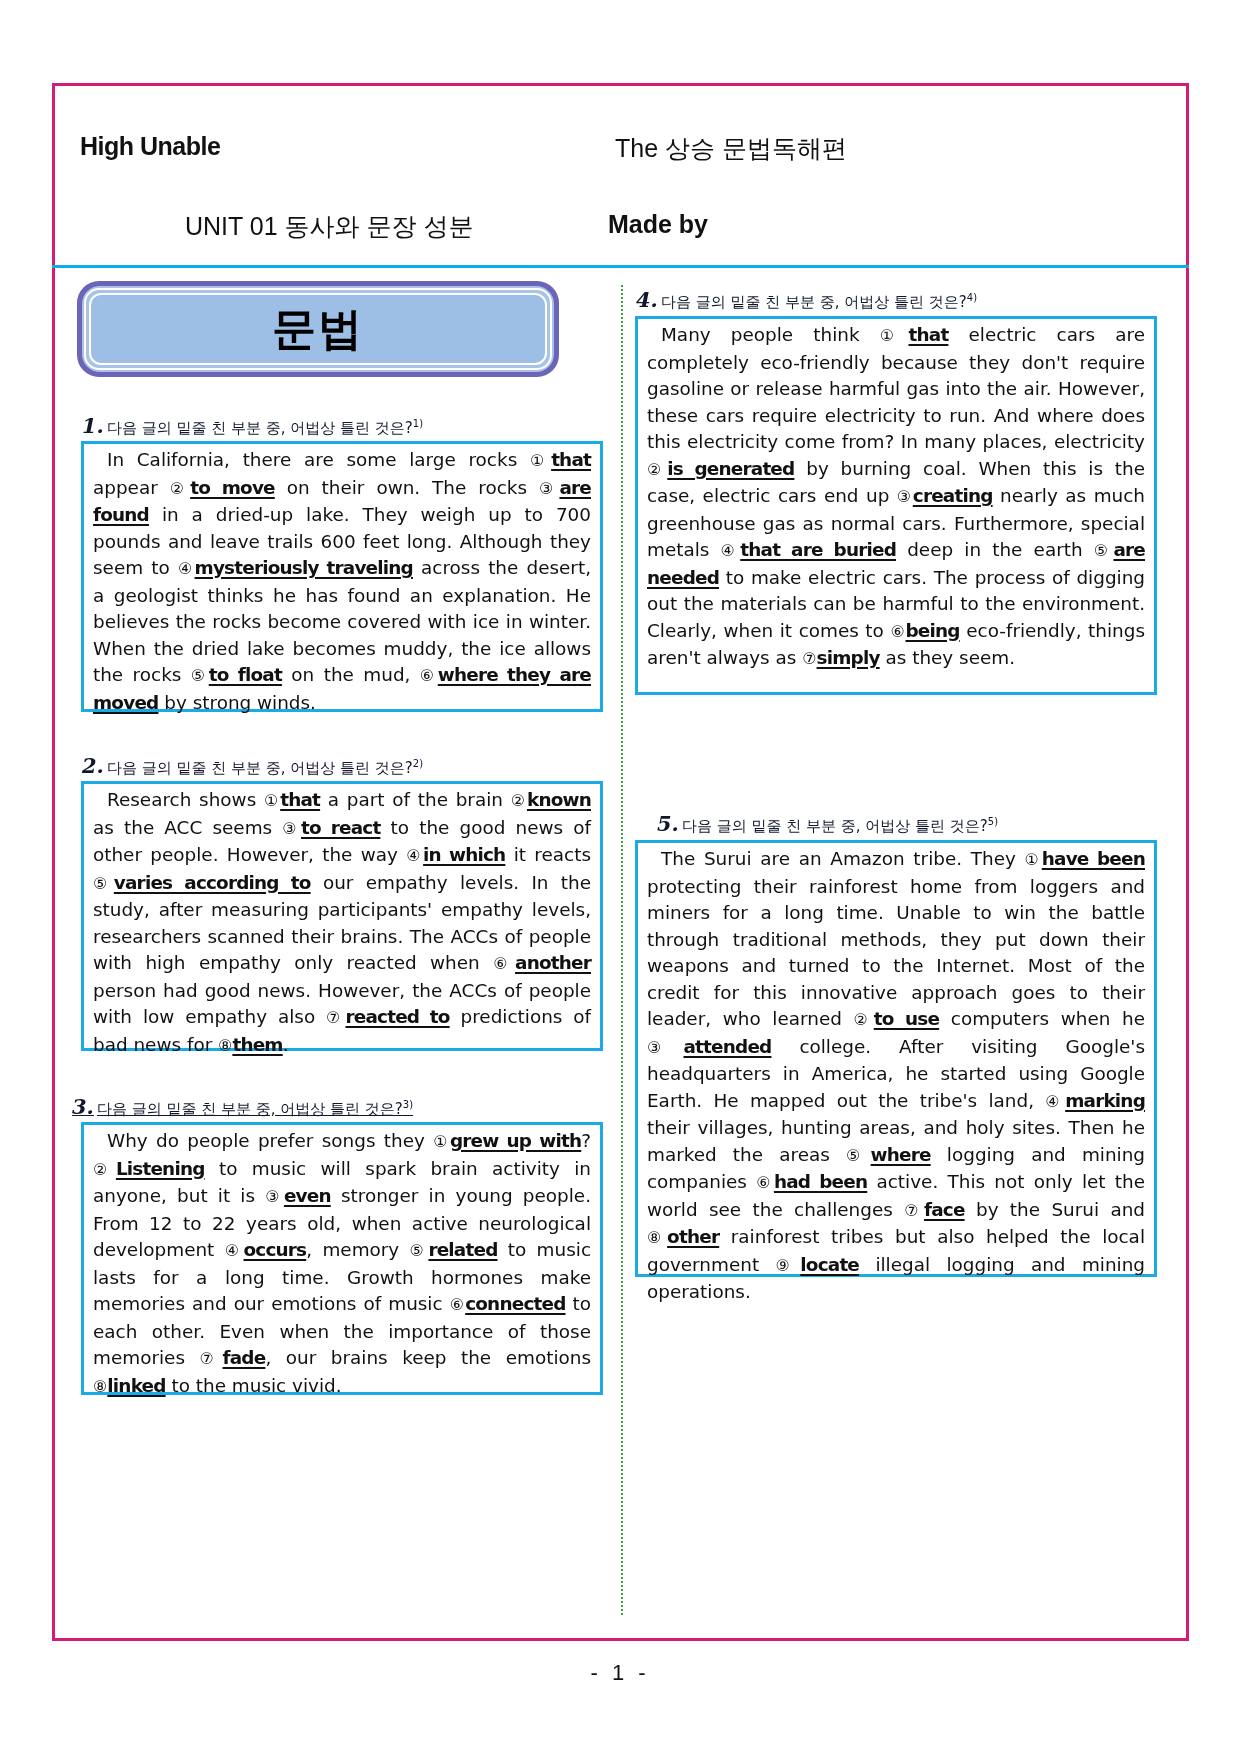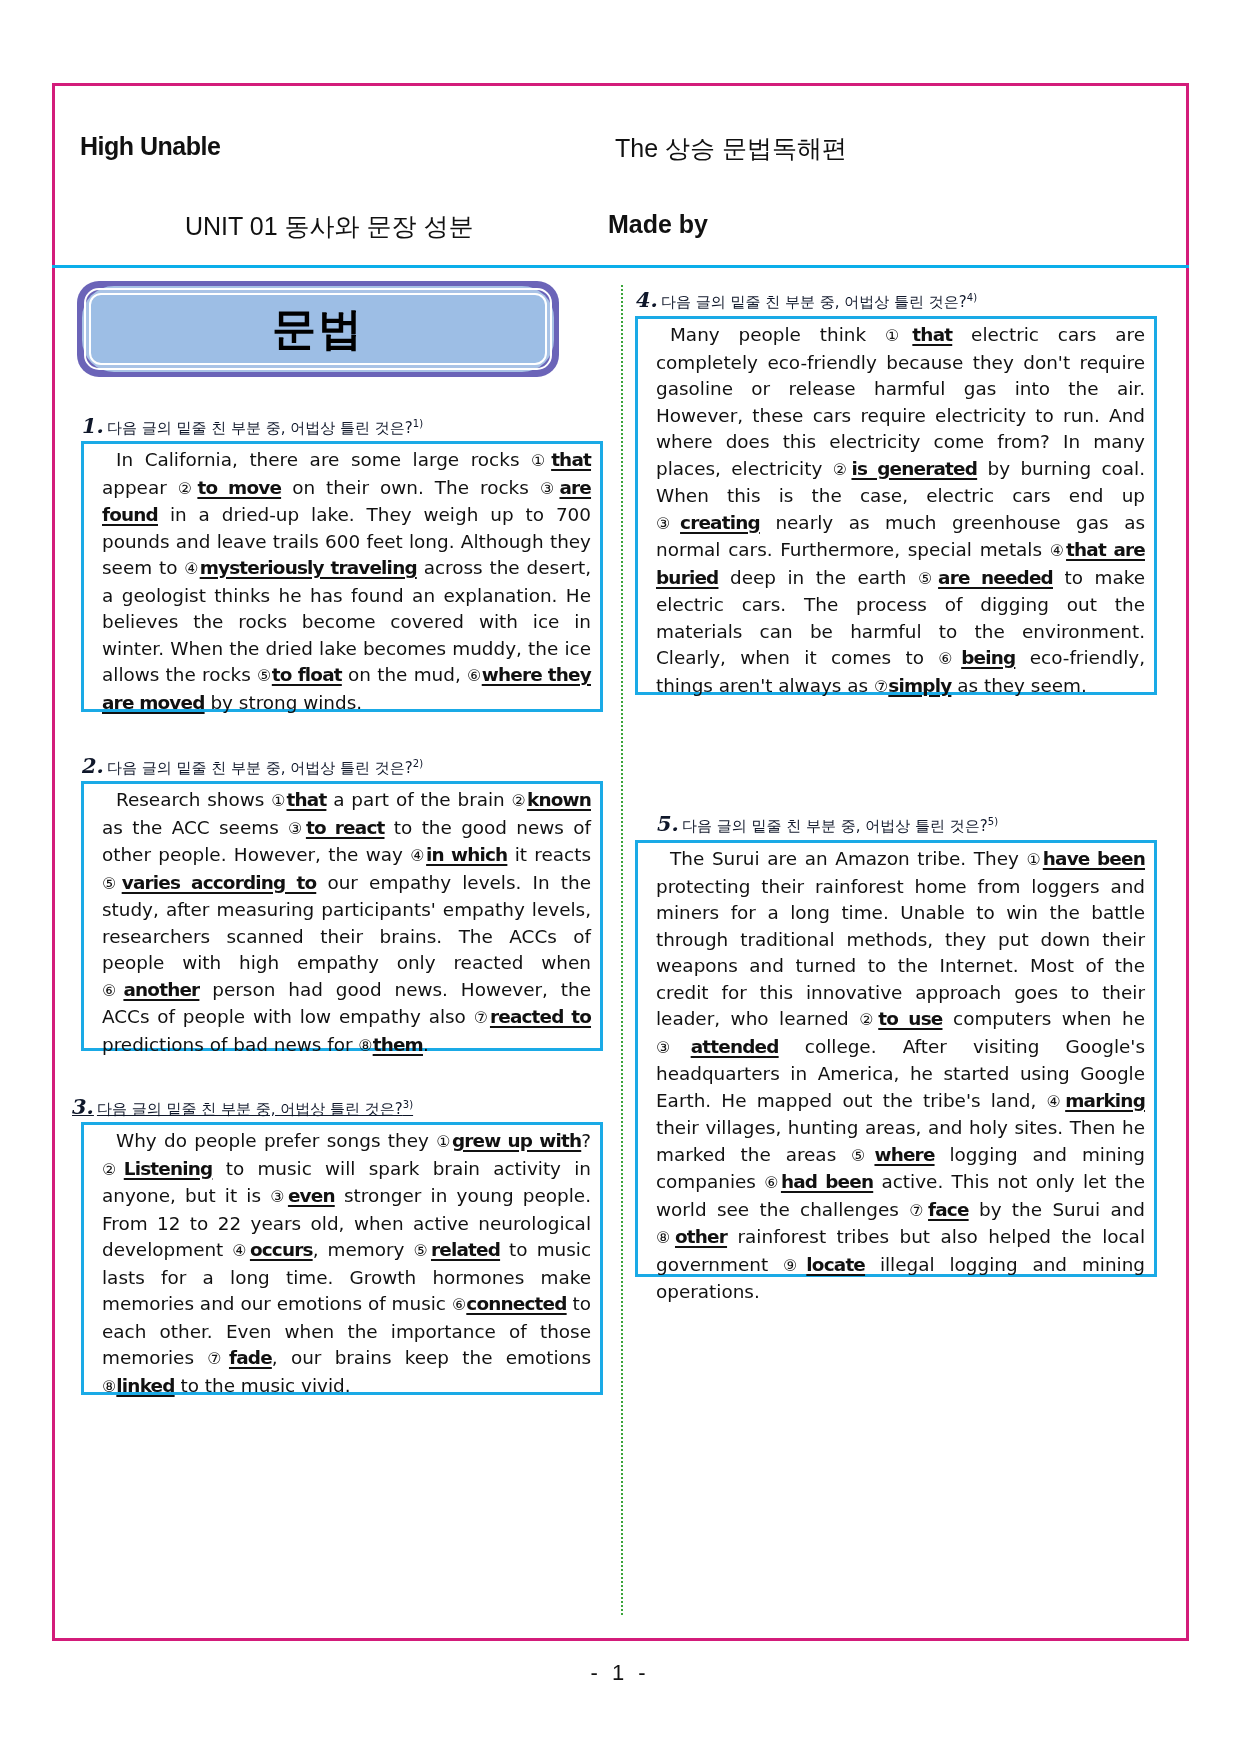--- a/index.html
+++ b/index.html
@@ -13,32 +13,32 @@
   .hdr-book { left: 615px; top: 132px; }
   .hdr-unit { left: 165px; top: 210px; margin-left: 20px; }
   .hdr-made { left: 592px; top: 210px; font-weight: bold; margin-left: 16px; }
 
   .col-divider { position: absolute; left: 621px; top: 285px; height: 1330px; width: 0;
                  border-left: 2px dotted #3AA53A; }
 
   
   .banner { position: absolute; left: 77px; top: 281px; width: 482px; height: 96px; border-radius: 22px;
             background: #6B64B8; box-sizing: border-box; padding: 5px; }
-  .banner .b2 { width: 100%; height: 100%; border-radius: 32px; background: #A9C3E6; box-sizing: border-box; padding: 2px; }
+  .banner .b2 { width: 100%; height: 100%; border-radius: 18px; background: #A9C3E6; box-sizing: border-box; padding: 2px; }
   .banner .b3 { width: 100%; height: 100%; border-radius: 15px; border: 2px solid #ffffff; box-sizing: border-box; padding: 3px; }
   .banner .b4 { width: 100%; height: 100%; border-radius: 12px; border: 2px solid #ffffff; box-sizing: border-box;
                 background: #9DBEE5; display: flex; align-items: center; justify-content: center; }
   .banner-title { font-family: "DejaVu Sans", sans-serif; font-weight: bold; font-size: 44px; color: #000; letter-spacing: 2px; }
 
   .q-heading { position: absolute; font-size: 15px; white-space: nowrap; color: #0f172a; }
   .q-num { font-family: "DejaVu Serif", serif; font-style: italic; font-weight: bold; font-size: 21px; margin-right: 3px; }
   .q-sup { font-size: 10px; vertical-align: super; }
 
   .q-box { position: absolute; border: 3px solid #1AAAE6; box-sizing: border-box; background: #fff;
-           padding: 3px 9px 4px 18px; font-family: "DejaVu Sans", sans-serif; font-size: 18.4px; line-height: 26.5px;
+           padding: 3px 9px 4px 9px; font-family: "DejaVu Sans", sans-serif; font-size: 18.4px; line-height: 26.5px;
            text-align: justify; text-align-last: left; color: #111; }
   .q-box .u { font-weight: bold; text-decoration: underline; text-decoration-thickness: 1.5px; text-underline-offset: 3px; letter-spacing: -0.8px; }
   .q-box .m { font-size: 16px; }
   .indent { display: inline-block; width: 14px; }
 
   .page-number { position: absolute; left: 0; width: 1240px; top: 1660px; text-align: center;
                  font-family: "Liberation Sans", sans-serif; font-size: 22px; letter-spacing: 4px; color: #111; }
 </style>
 </head>
 <body>

